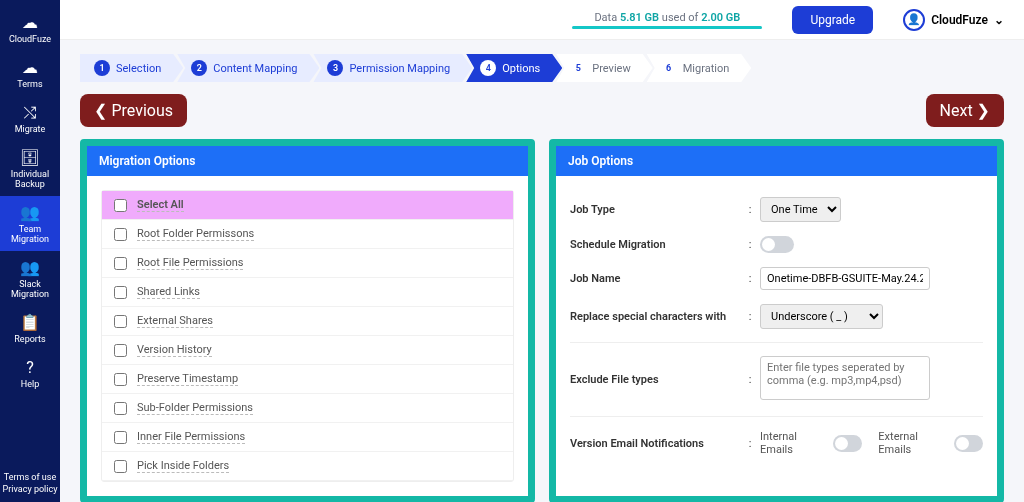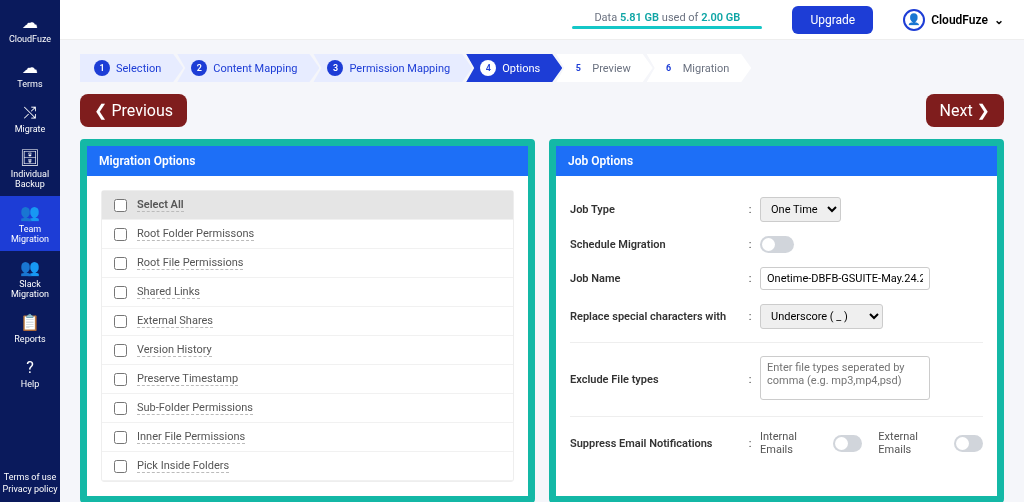--- a/index.html
+++ b/index.html
@@ -28,21 +28,21 @@
 .step.pending{background:#fff;color:#6b7280}
 .step.pending .sn{background:transparent;color:#1d3dd6;font-weight:700}
 .nav-row{display:flex;justify-content:space-between;margin-bottom:12px}
 .btn-nav{background:#7f1d1d;color:#fff;border:none;padding:7px 14px;border-radius:8px;font-size:16px;cursor:pointer}
 .panels{display:flex;gap:14px}
 .panel{background:#fff;border-radius:4px;overflow:hidden;flex:1;border:7px solid #14b8a6}
 .panel-header{background:#1d6ff7;color:#fff;padding:8px 12px;font-size:12px;font-weight:600}
 .panel-body{padding:14px}
 .opt-list{border:1px solid #eee;border-radius:3px}
 .opt-row{display:flex;align-items:center;gap:10px;padding:7px 12px;border-bottom:1px solid #f1f1f1;font-size:11px;color:#555}
-.opt-row:first-child{background:#e5e5e5;font-weight:600}
+.opt-row:first-child{background:#f0abfc;font-weight:600}
 .opt-row input[type=checkbox]{width:13px;height:13px;cursor:pointer}
 .opt-row span{border-bottom:1px dashed #bbb;cursor:help}
 .field-row{display:flex;align-items:center;padding:7px 0;font-size:11px}
 .field-label{width:170px;font-weight:600;color:#333}
 .field-colon{width:20px;text-align:center;color:#333}
 .field-input{flex:1}
 .field-input select,.field-input input,.field-input textarea{border:1px solid #ccc;border-radius:3px;padding:4px 6px;font-size:11px;font-family:inherit}
 .field-input textarea{width:170px;height:44px;resize:none;color:#999}
 .toggle{width:34px;height:17px;background:#d1d5db;border-radius:10px;position:relative;display:inline-block;cursor:pointer;vertical-align:middle}
 .toggle::after{content:"";position:absolute;width:13px;height:13px;background:#fff;border-radius:50%;top:2px;left:2px}
@@ -211,21 +211,21 @@
             <div class="field-input"><select style="width:123px"><option>Underscore ( _ )</option></select></div>
           </div>
           <hr class="sep">
           <div class="field-row">
             <div class="field-label">Exclude File types</div>
               <div class="field-colon">:</div>
             <div class="field-input"><textarea placeholder="Enter file types seperated by comma (e.g. mp3,mp4,psd)" style=""></textarea></div>
           </div>
           <hr class="sep">
           <div class="field-row">
-            <div class="field-label">Suppress Email Notifications</div>
+            <div class="field-label">Version Email Notifications</div>
               <div class="field-colon">:</div>
             <div class="field-input email-row">
               <span>Internal Emails</span>
               <span class="toggle"></span>
               <span style="margin-left:6px">External Emails</span>
               <span class="toggle"></span>
             </div>
           </div>
         </div>
       </div>

